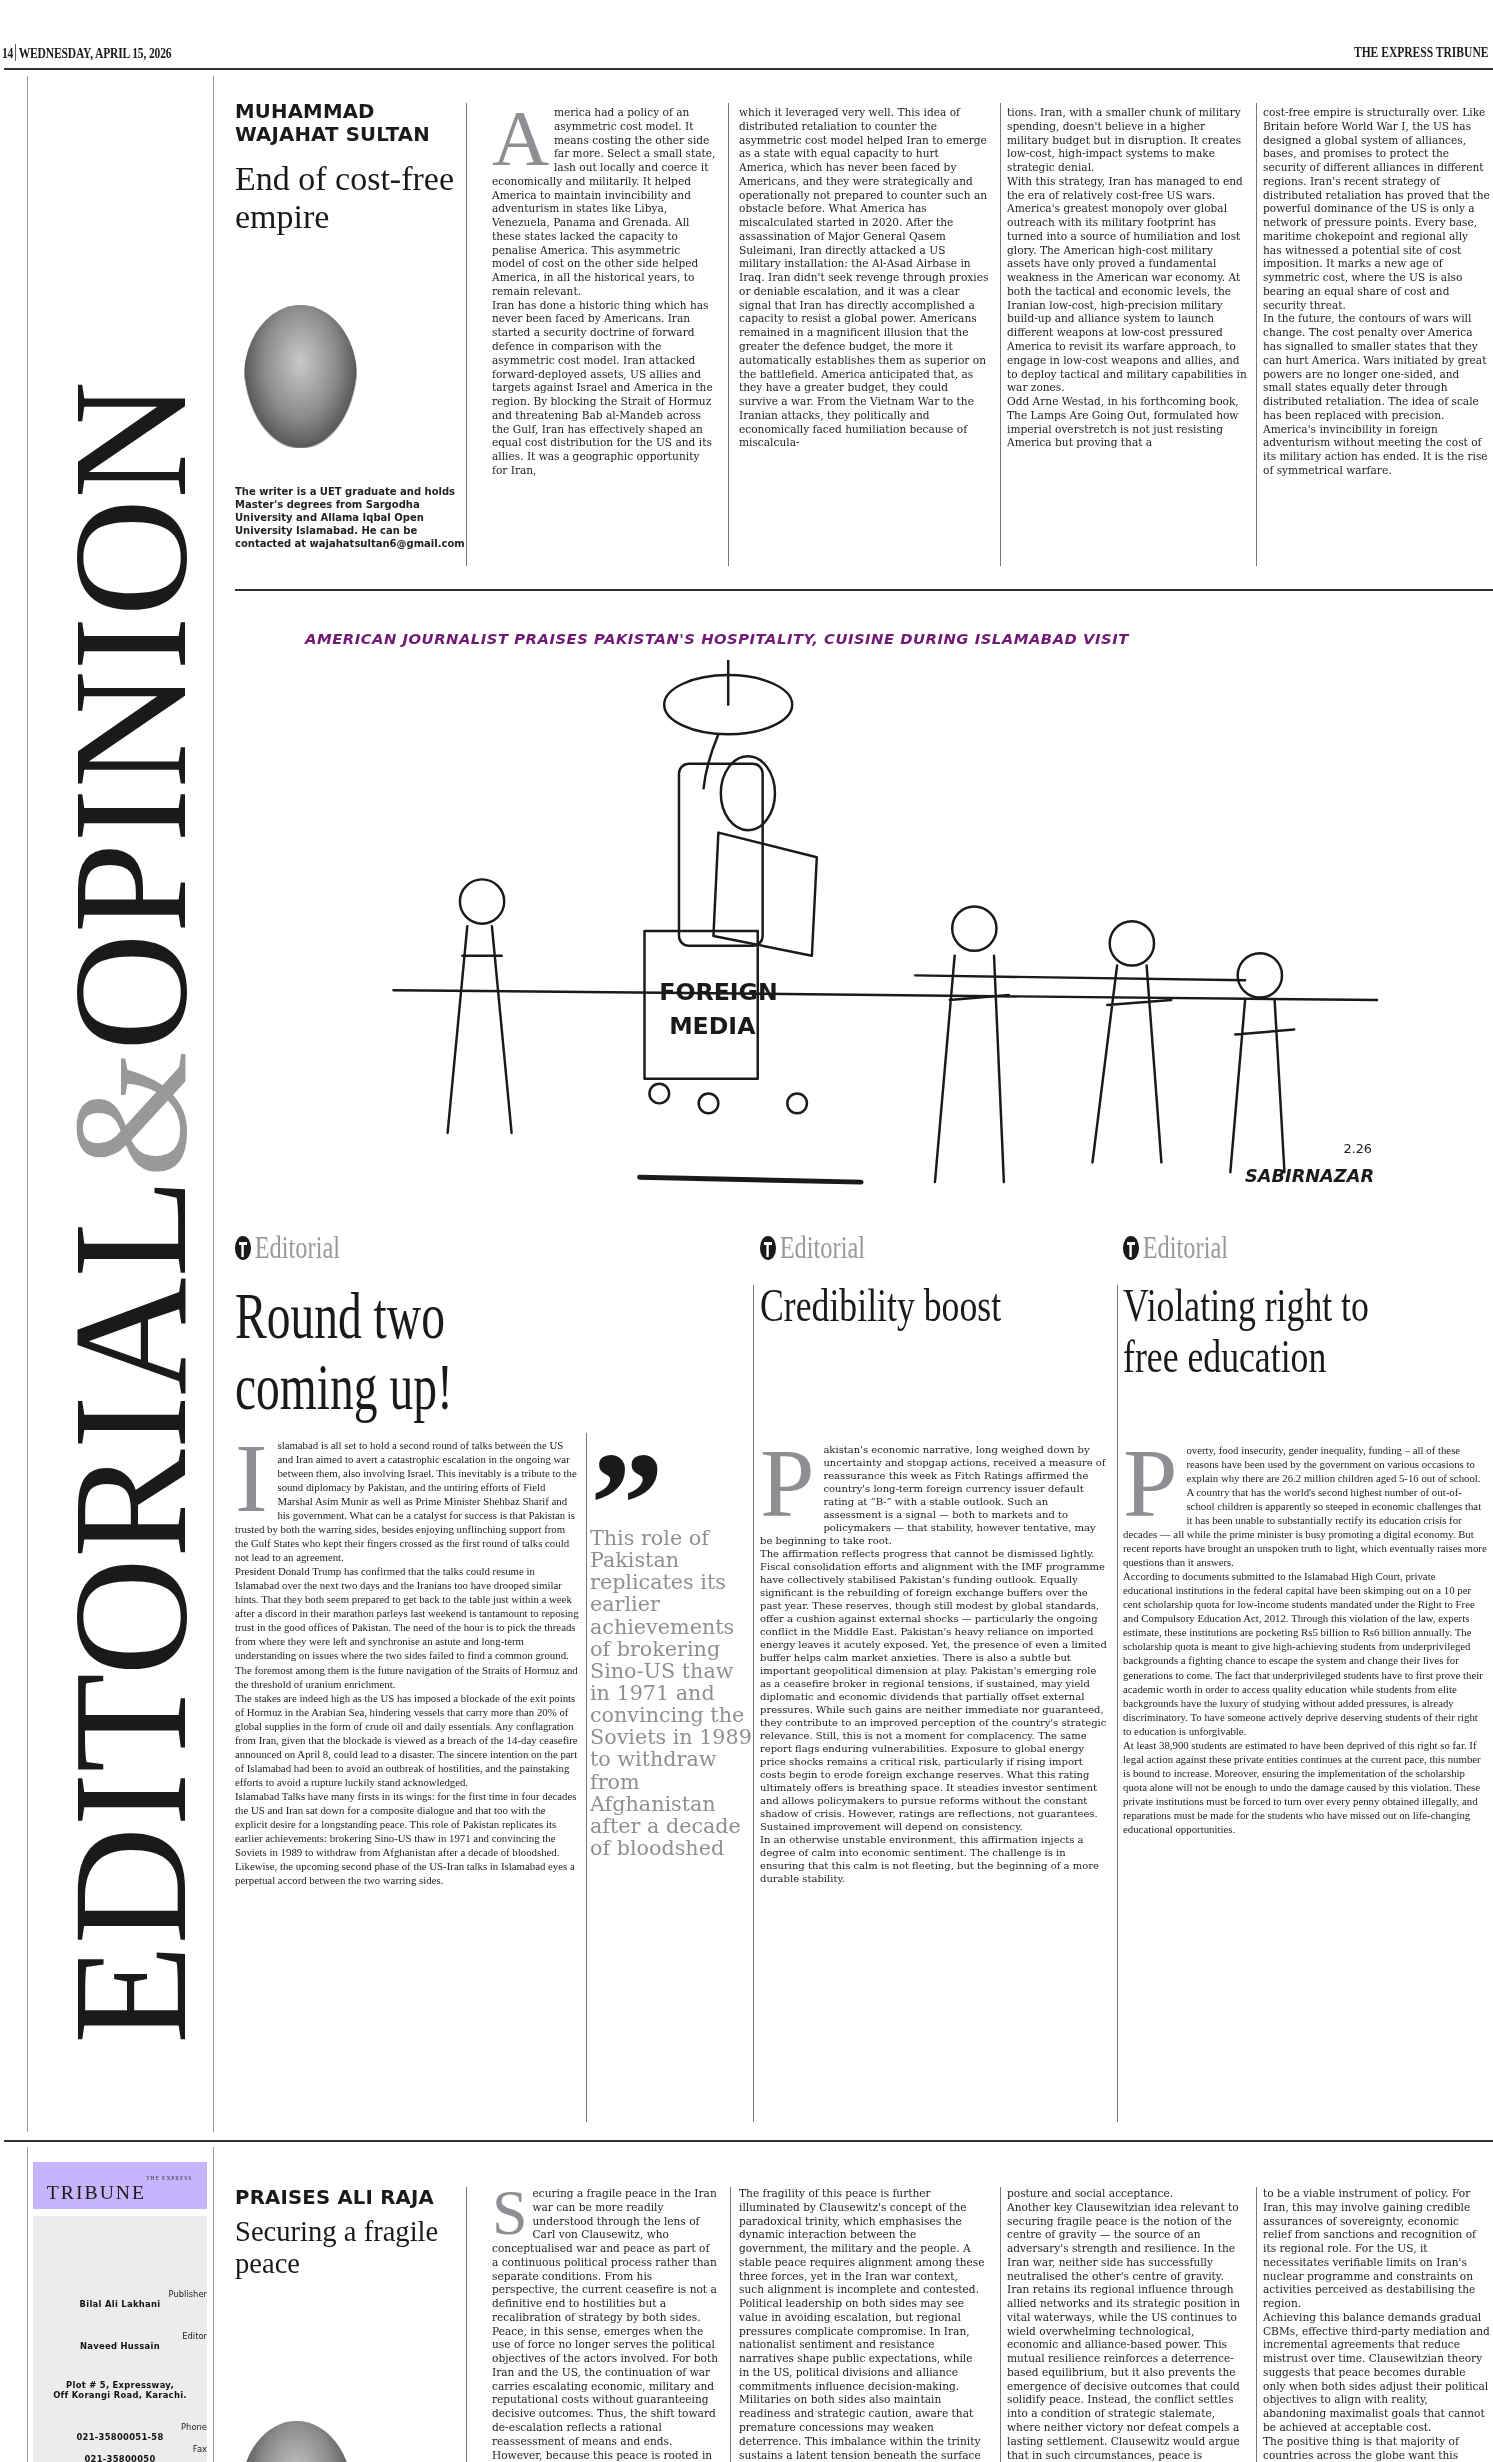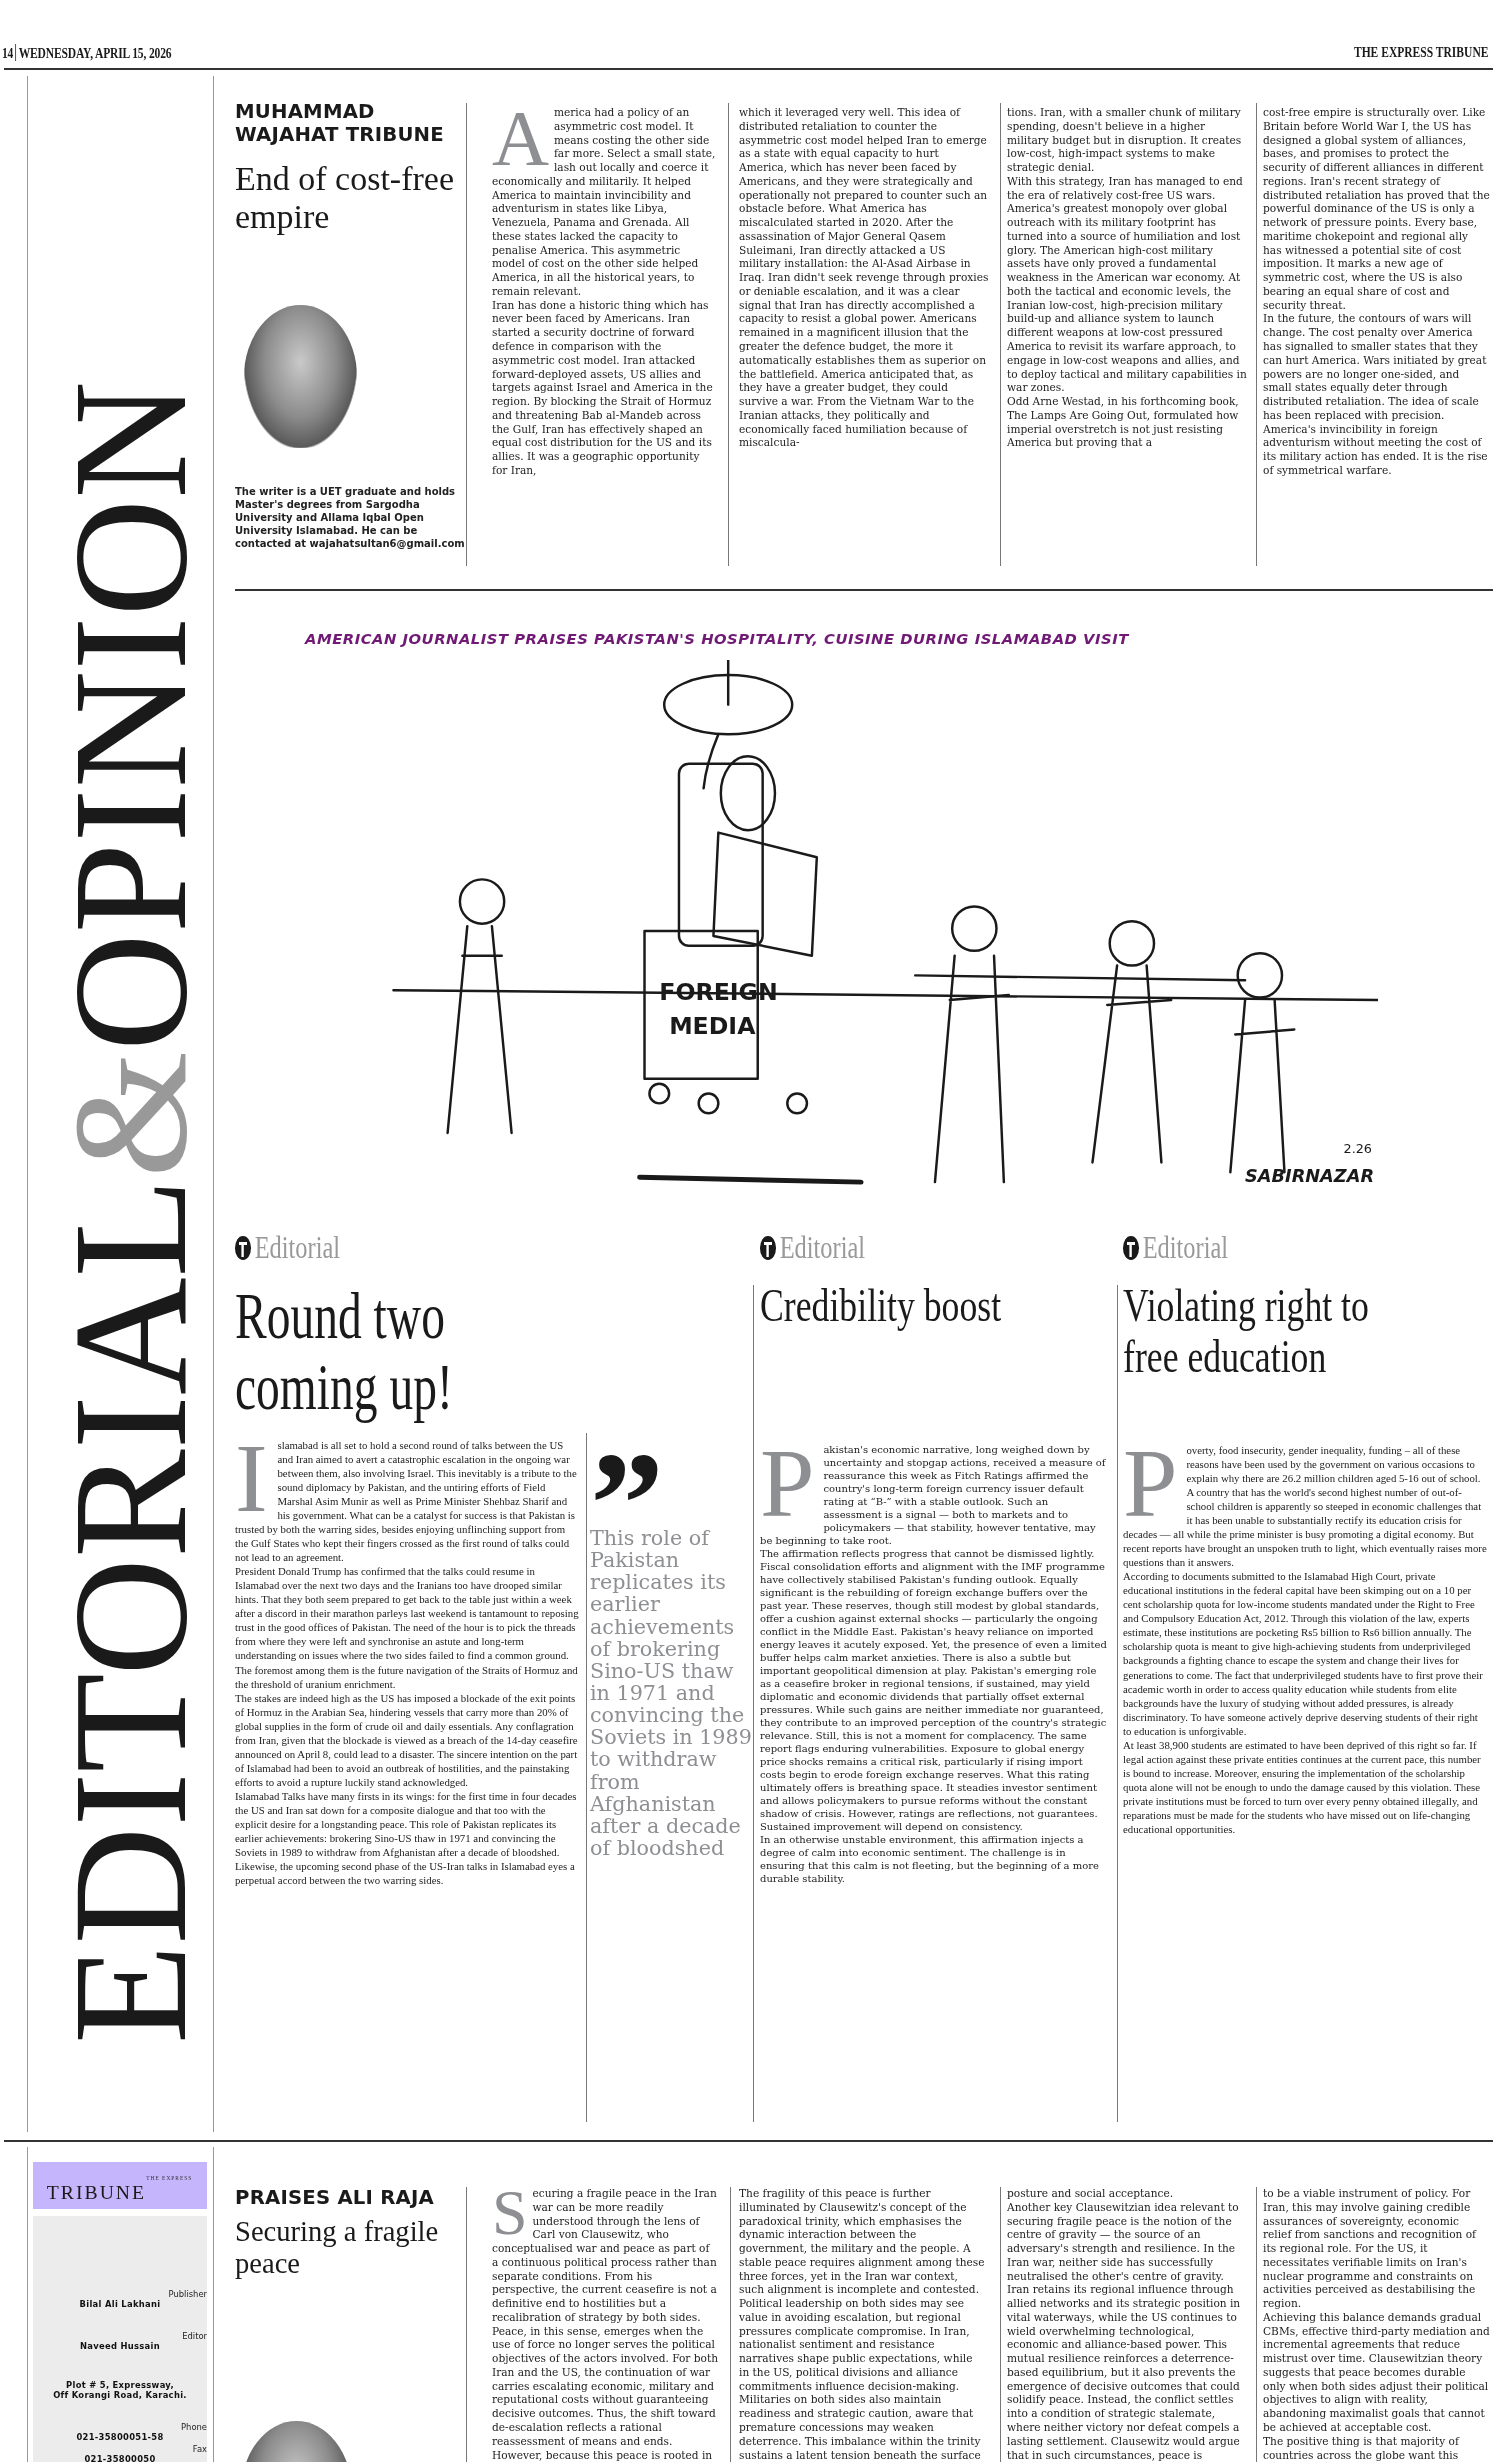--- a/index.html
+++ b/index.html
@@ -64,21 +64,21 @@
   </div>
   <div class="right">THE EXPRESS TRIBUNE</div>
 </div>
 <div class="masthead-rule"></div>
 
 <div class="vlabel-box"></div>
 <div class="vlabel">
   <span class="txt">EDITORIAL</span><span class="v-amp">&amp;</span><span class="txt">OPINION</span>
 </div>
 
-<div class="byline" style="left:235px;top:101px;width:236px;">MUHAMMAD WAJAHAT TRIBUNE</div>
+<div class="byline" style="left:235px;top:101px;width:236px;">MUHAMMAD WAJAHAT SULTAN</div>
 <div class="headline" style="left:235px;top:160px;width:236px;">End of cost-free empire</div>
 <div class="photo" style="left:244px;top:305px;width:113px;height:143px;"></div>
 <div class="bio" style="left:235px;top:485px;width:241px;">The writer is a UET graduate and holds Master's degrees from Sargodha University and Allama Iqbal Open University Islamabad. He can be contacted at wajahatsultan6@gmail.com</div>
 
 <div class="vrule" style="left:466px;top:103px;height:463px;"></div>
 <div class="col" style="left:492px;top:106px;width:224px;height:458px;">
   <span class="dropcap" style="font-size:79px;">A</span>
   <div style="white-space:pre-line;">merica had a policy of an asymmetric cost model. It means costing the other side far more. Select a small state, lash out locally and coerce it economically and militarily. It helped America to maintain invincibility and adventurism in states like Libya, Venezuela, Panama and Grenada. All these states lacked the capacity to penalise America. This asymmetric model of cost on the other side helped America, in all the historical years, to remain relevant.
 Iran has done a historic thing which has never been faced by Americans. Iran started a security doctrine of forward defence in comparison with the asymmetric cost model. Iran attacked forward-deployed assets, US allies and targets against Israel and America in the region. By blocking the Strait of Hormuz and threatening Bab al-Mandeb across the Gulf, Iran has effectively shaped an equal cost distribution for the US and its allies. It was a geographic opportunity for Iran,</div>
 </div>

